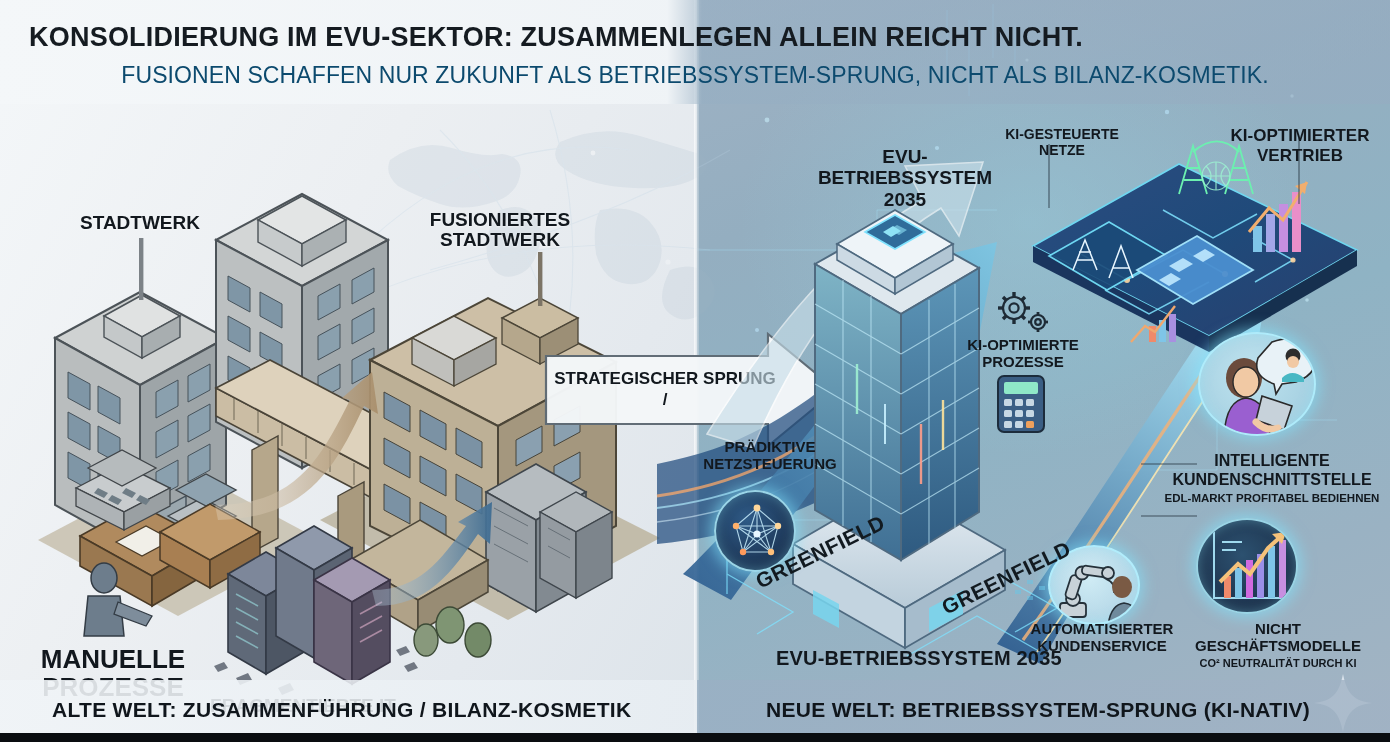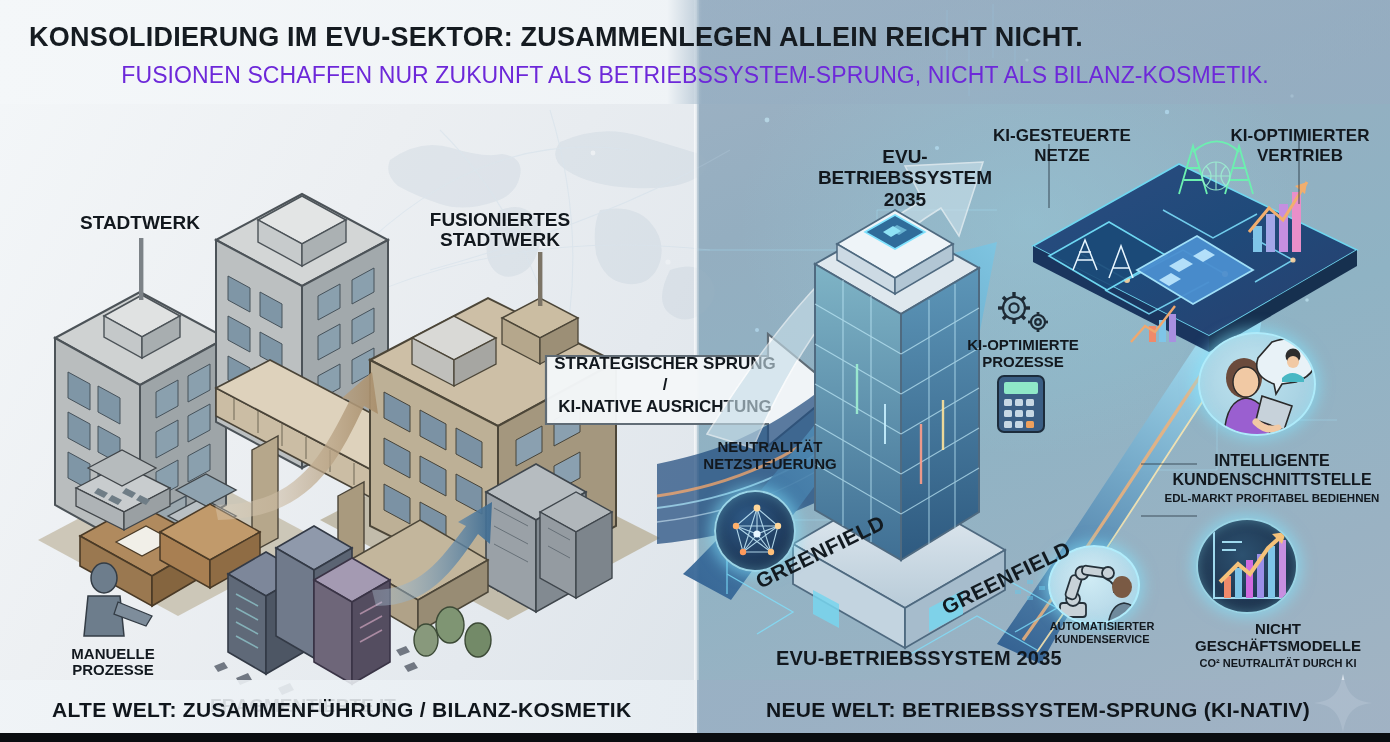--- a/index.html
+++ b/index.html
@@ -26,21 +26,21 @@
   
   .worldmap{position:absolute;left:350px;top:90px;width:420px;height:300px;opacity:.30;}
   .worldmap svg{width:100%;height:100%;}
 
   
   .titleband{position:absolute;left:0;top:0;width:1390px;height:104px;
      background:linear-gradient(90deg,rgba(244,247,249,.94) 0%,rgba(240,244,247,.92) 48%,rgba(150,175,195,.55) 50.5%,rgba(150,172,193,.62) 100%);}
   .title-main{position:absolute;left:0;top:22px;width:1112px;text-align:center;
     font-size:27px;font-weight:700;letter-spacing:.2px;color:#151b21;}
   .title-sub{position:absolute;left:0;top:62px;width:1390px;text-align:center;
-    font-size:23px;font-weight:400;letter-spacing:.1px;color:#6d28d9;}
+    font-size:23px;font-weight:400;letter-spacing:.1px;color:#0c4a6e;}
 
   
   .footer-strip{position:absolute;left:0;bottom:0;width:1390px;height:62px;}
   .footer-left{position:absolute;left:0;bottom:0;width:697px;height:62px;
     background:linear-gradient(90deg,rgba(240,244,247,.9),rgba(232,238,243,.85));}
   .footer-right{position:absolute;left:697px;bottom:0;width:693px;height:62px;
     background:linear-gradient(90deg,rgba(154,176,196,.75),rgba(160,178,196,.8));}
   .footer-edge{position:absolute;left:0;bottom:0;width:1390px;height:9px;background:#0a0d10;}
   .footer-label{position:absolute;bottom:20px;font-size:21px;font-weight:700;color:#10161c;letter-spacing:.3px;}
   .fl-old{left:52px;}
@@ -348,35 +348,34 @@
     </svg>
   </div>
 
   <div class="lbl c dark-sh" style="left:50px;top:165px;width:180px;font-size:19px;">STADTWERK</div>
 
   <div class="lbl c dark-sh" style="left:390px;top:162px;width:220px;font-size:19px;">
     <div>FUSIONIERTES</div>
     <div>STADTWERK</div>
   </div>
 
-  <div class="lbl c dark-sh" style="left:18px;top:598px;width:190px;font-size:15px;">
+  <div class="lbl c dark-sh" style="left:18px;top:598px;width:190px;font-size:26px;">
     <div>MANUELLE</div>
     <div>PROZESSE</div>
   </div>
 
   <div class="lbl c dark-sh" style="left:178px;top:648px;width:250px;font-size:19px;">FRAGMENTIERTE IT</div>
 
   <div style="position:absolute;left:540px;top:330px;width:300px;height:120px;">
     <svg viewBox="0 0 300 120" width="300" height="120">
       <polygon points="6,26 228,26 228,4 296,60 228,116 228,94 6,94" fill="#f4f7f9" stroke="#5e6a74" stroke-width="2.2" opacity=".97"></polygon>
     </svg>
   </div>
-  <div class="lbl c" style="left:550px;top:353px;width:230px;font-size:17px;line-height:1.25;">
+  <div class="lbl c" style="left:550px;top:368px;width:230px;font-size:17px;line-height:1.25;">
     <div>STRATEGISCHER SPRUNG /</div>
-    <div>KI-NATIVE AUSRICHTUNG</div>
   </div>
 
   <div style="position:absolute;left:697px;top:104px;width:693px;height:578px;">
     <svg viewBox="0 0 693 578" width="693" height="578">
       <defs>
         <linearGradient id="gTowerL" x1="0" y1="0" x2="0" y2="1">
           <stop offset="0" stop-color="#7fb4c6"></stop>
             <stop offset="1" stop-color="#3f6f94"></stop>
         </linearGradient>
         <linearGradient id="gTowerR" x1="0" y1="0" x2="0" y2="1">
@@ -681,48 +680,48 @@
       <polygon points="88,12 74,14 84,24" fill="#f5c27a"></polygon>
     </svg>
   </div>
 
   <div class="lbl c" style="left:800px;top:146px;width:210px;font-size:19px;line-height:1.13;">
     <div>EVU-</div>
     <div>BETRIEBSSYSTEM</div>
     <div>2035</div>
   </div>
 
-  <div class="lbl c" style="left:960px;top:126px;width:204px;font-size:17px;line-height:1.15;">
+  <div class="lbl c" style="left:960px;top:126px;width:204px;font-size:14px;line-height:1.15;">
     <div>KI-GESTEUERTE</div>
     <div>NETZE</div>
   </div>
 
   <div class="lbl c" style="left:1212px;top:126px;width:176px;font-size:17px;line-height:1.15;">
     <div>KI-OPTIMIERTER</div>
     <div>VERTRIEB</div>
   </div>
 
   <div class="lbl c" style="left:948px;top:336px;width:150px;font-size:15px;line-height:1.15;">
     <div>KI-OPTIMIERTE</div>
     <div>PROZESSE</div>
   </div>
 
   <div class="lbl c" style="left:690px;top:438px;width:160px;font-size:15px;line-height:1.15;">
-    <div>NEUTRALITÄT</div>
+    <div>PRÄDIKTIVE</div>
     <div>NETZSTEUERUNG</div>
   </div>
 
 
   <div class="lbl c" style="left:1152px;top:452px;width:240px;font-size:16px;line-height:1.18;">
     <div>INTELLIGENTE</div>
     <div>KUNDENSCHNITTSTELLE</div>
     <div style="font-size:11.5px;margin-top:2px;">EDL-MARKT PROFITABEL BEDIEHNEN</div>
   </div>
 
-  <div class="lbl c" style="left:1012px;top:620px;width:180px;font-size:11px;line-height:1.15;">
+  <div class="lbl c" style="left:1012px;top:620px;width:180px;font-size:15px;line-height:1.15;">
     <div>AUTOMATISIERTER</div>
     <div>KUNDENSERVICE</div>
   </div>
 
   <div class="lbl c" style="left:1178px;top:620px;width:200px;font-size:15px;line-height:1.15;">
     <div>NICHT</div>
     <div>GESCHÄFTSMODELLE</div>
     <div style="font-size:11px;margin-top:2px;">CO² NEUTRALITÄT DURCH KI</div>
   </div>
 

